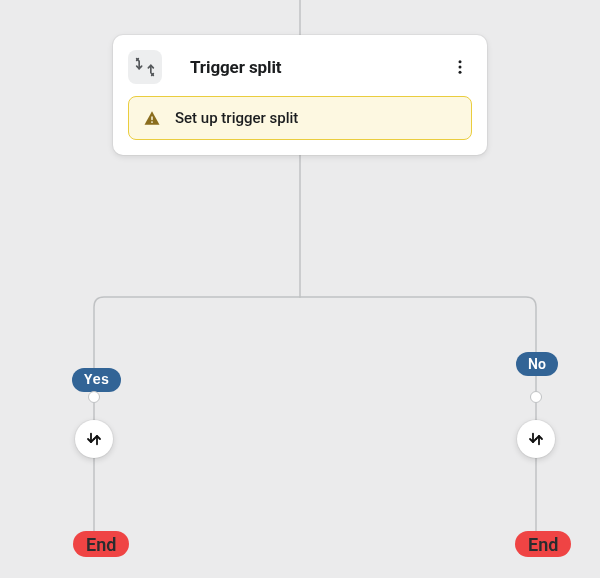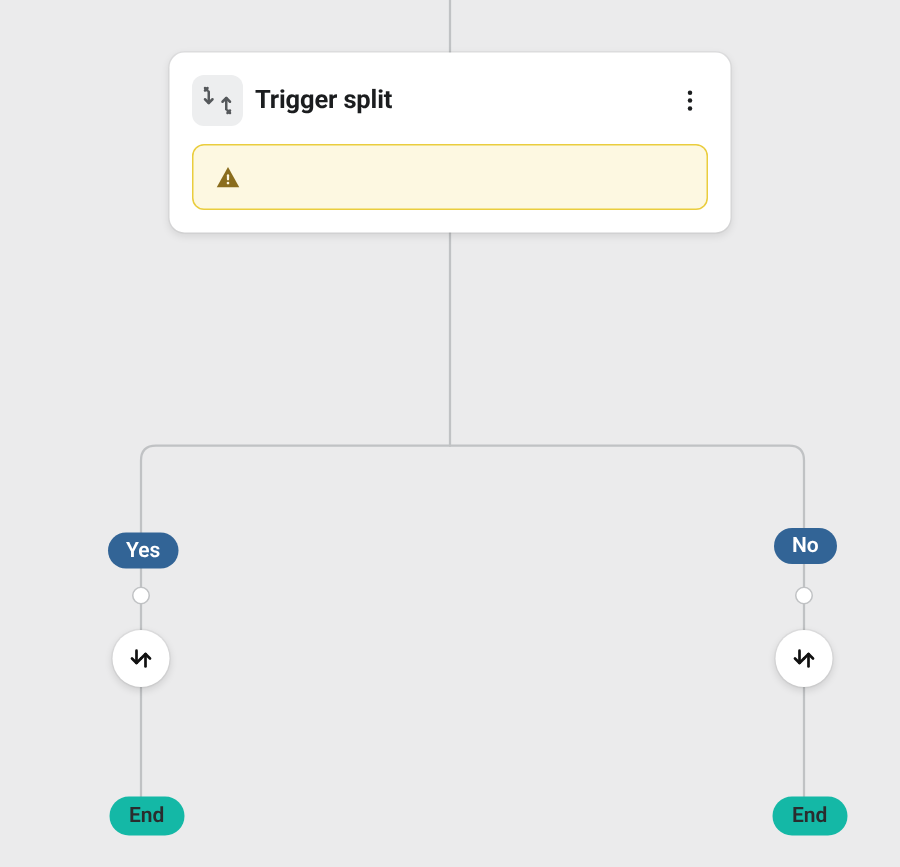--- a/index.html
+++ b/index.html
@@ -7,42 +7,42 @@
   svg.lines{position:absolute;inset:0;pointer-events:none;}
 
   
   .card{
     position:absolute;left:113px;top:35px;width:374px;
     background:#fff;border-radius:10px;
     box-shadow:0 2px 6px rgba(0,0,0,.10),0 0 0 1px rgba(0,0,0,.04);
     padding:15px 15px 15px 15px;
     box-sizing:border-box;
   }
-  .card-header{display:flex;align-items:center;gap:8px;margin-bottom:12px;}
+  .card-header{display:flex;align-items:center;gap:28px;margin-bottom:12px;}
   .card-icon{
     width:34px;height:34px;border-radius:8px;background:#edeeef;
     display:flex;align-items:center;justify-content:center;flex-shrink:0;
   }
   .card-title{font-size:17px;font-weight:700;color:#1b1d1f;letter-spacing:-0.1px;}
   .card-menu{margin-left:auto;width:24px;height:24px;display:flex;align-items:center;justify-content:center;cursor:pointer;color:#1b1d1f;}
 
   .alert{
     display:flex;align-items:center;gap:14px;
     background:#fdf8e1;border:1px solid #eacd3e;border-radius:8px;
     padding:12px 14px;
   }
   .alert-text{font-size:15px;color:#1b1d1f;font-weight:500;}
 
   
   .badge{
     position:absolute;display:inline-flex;align-items:center;justify-content:center;
     background:#326496;color:#fff;border-radius:999px;
     height:24px;font-size:14px;font-weight:600;padding:0 12px;
   }
-  .badge-yes{left:72px;top:355px;}
+  .badge-yes{left:72px;top:368px;font-family:Liberation Mono, monospace;}
   .badge-no{left:516px;top:352px;}
 
   
   .node-dot{
     position:absolute;width:12px;height:12px;border-radius:50%;
     background:#fff;border:1.5px solid #c0c2c4;box-sizing:border-box;
   }
   .dot-left{left:88px;top:391px;}
   .dot-right{left:530px;top:391px;}
 
@@ -52,22 +52,22 @@
     display:flex;align-items:center;justify-content:center;
     box-shadow:0 2px 6px rgba(0,0,0,.14),0 0 0 1px rgba(0,0,0,.04);
     cursor:pointer;
   }
   .action-left{left:75px;top:420px;}
   .action-right{left:517px;top:420px;}
 
   
   .end{
     position:absolute;display:inline-flex;align-items:center;justify-content:center;
-    height:26px;padding:0 13px;border-radius:999px;background:#14b8a6;color:#2a2c2e;
-    font-size:14px;font-weight:600;
+    height:26px;padding:0 13px;border-radius:999px;background:#ef4444;color:#2a2c2e;
+    font-size:18px;font-weight:600;
   }
   .end-left{left:73px;top:531px;}
   .end-right{left:515px;top:531px;}
 
   .icon{display:block;}
 </style>
 </head>
 <body>
 
 <div class="canvas">
@@ -114,20 +114,21 @@
       </span>
     </div>
     <div class="alert">
       <span>
         <svg class="icon" width="18" height="18" viewBox="0 0 24 24">
           <path d="M12 3 L22 21 H2 Z" fill="#8a6d1d"></path>
           <rect x="11" y="9.5" width="2" height="5.5" rx="1" fill="#fdf8e1"></rect>
           <circle cx="12" cy="17.4" r="1.2" fill="#fdf8e1"></circle>
         </svg>
       </span>
+      <span class="alert-text">Set up trigger split</span>
     </div>
   </div>
 
   <span class="badge badge-yes">Yes</span>
   <span class="badge badge-no">No</span>
 
   <span class="node-dot dot-left"></span>
   <span class="node-dot dot-right"></span>
 
   <span class="action-node action-left">

